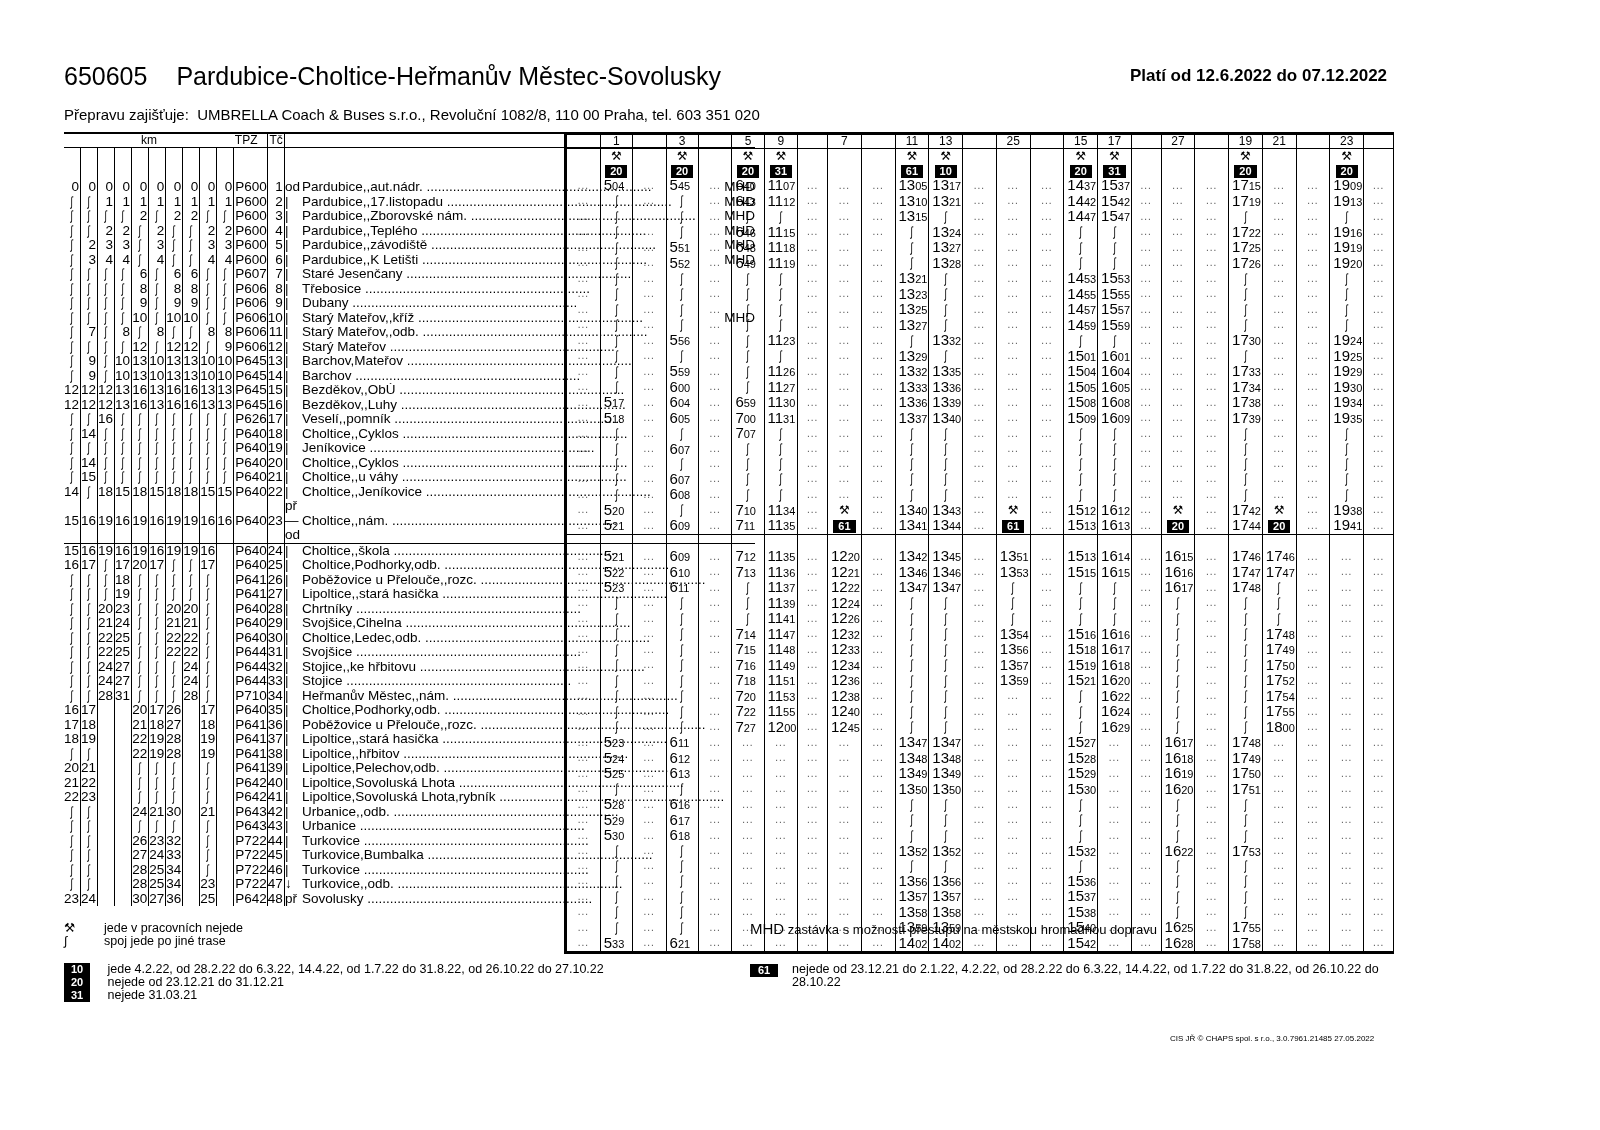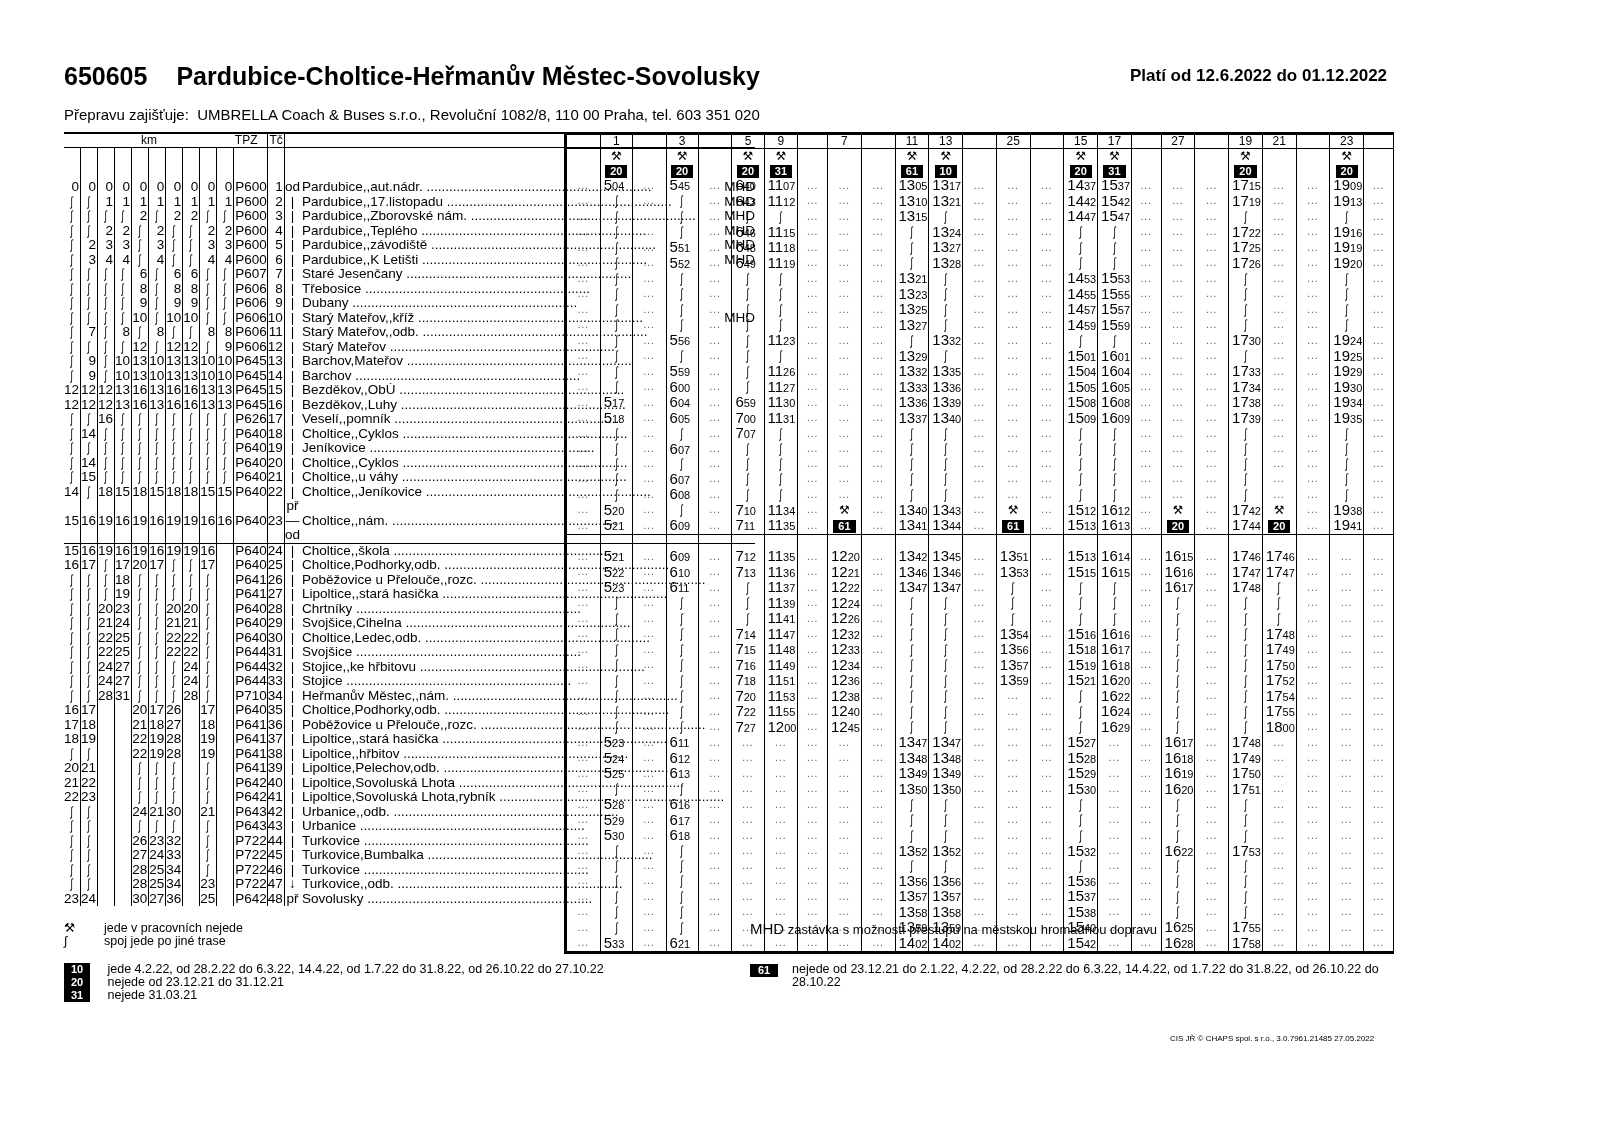--- a/index.html
+++ b/index.html
@@ -1,29 +1,29 @@
 <!DOCTYPE html>
 <html><head>
 <meta charset="utf-8">
 <style>
   html,body{margin:0;padding:0;background:#fff;}
   body{width:1600px;height:1130px;position:relative;font-family:"Liberation Sans",sans-serif;color:#000;overflow:hidden;}
-  .title{position:absolute;left:64px;top:62px;font-size:25px;font-weight:bold;letter-spacing:0px;white-space:nowrap;}
+  .title{position:absolute;left:64px;top:62px;font-size:25px;font-weight:normal;letter-spacing:0px;white-space:nowrap;}
   .title .num{margin-right:22px;}
   .validity{position:absolute;left:1130px;top:66px;font-size:17px;font-weight:bold;white-space:nowrap;}
   .carrier{position:absolute;left:64px;top:106px;font-size:15px;white-space:nowrap;}
   
   .left{position:absolute;left:64px;top:132px;width:501px;}
   .right{position:absolute;left:564px;top:132px;width:830px;}
   table{border-collapse:collapse;table-layout:fixed;}
   .ltab td,.ltab th{font-size:13.5px;line-height:14.5px;height:14.5px;padding:0;white-space:nowrap;overflow:hidden;}
   .ltab .km{width:15px;text-align:right;border-right:1px solid #000;padding-right:1px;}
   .ltab .tpz{width:38px;text-align:left;border-right:1px solid #000;padding-left:1px;}
   .ltab .tc{width:18px;text-align:right;border-right:1px solid #000;padding-right:1px;}
-  .ltab .arr{width:22px;text-align:center;}
+  .ltab .arr{width:22px;text-align:left;}
   .ltab .name{width:220px;text-align:left;padding-left:2px;}
   .ltab .mhd{width:36px;text-align:right;}
   .ltab thead th{font-weight:normal;font-size:12px;line-height:13px;height:13px;border-top:2px solid #000;border-bottom:1px solid #000;}
   .ltab .hdr2 td{height:28px;}
   .wavy{display:inline-block;font-size:13px;transform:scaleX(0.7);color:#000;}
   .rtab td,.rtab th{font-size:13.5px;line-height:14.5px;height:14.5px;padding:0;white-space:nowrap;overflow:hidden;text-align:center;border-right:1px solid #000;}
   .rtab{border-left:3px solid #000;border-bottom:3px solid #000;}
   .rtab thead th{font-weight:normal;font-size:12px;line-height:13px;height:13px;border-top:3px solid #000;border-bottom:1px solid #000;}
   .rtab .dots{color:#555;font-size:10px;letter-spacing:1px;}
   .rtab td.t{text-align:left;padding-left:3px;}
@@ -35,21 +35,21 @@
   .legend{position:absolute;font-size:12.5px;line-height:13px;white-space:nowrap;}
   .credit{position:absolute;left:1170px;top:1034px;font-size:8px;color:#000;}
 </style>
 </head>
 <body>
 
 <div class="title">
   <span class="num">650605</span>
   <span>Pardubice-Choltice-Heřmanův Městec-Sovolusky</span>
 </div>
-<div class="validity">Platí od 12.6.2022 do 01.12.2022</div>
+<div class="validity">Platí od 12.6.2022 do 07.12.2022</div>
 <div class="carrier">
   <span>Přepravu zajišťuje:</span>&nbsp;
   <span>UMBRELLA Coach &amp; Buses s.r.o., Revoluční 1082/8, 110 00 Praha, tel. 603 351 020</span>
 </div>
 
 <div class="left">
   <table class="ltab" id="ltab">
     <thead>
       <tr>
         <th colspan="10">km</th>

